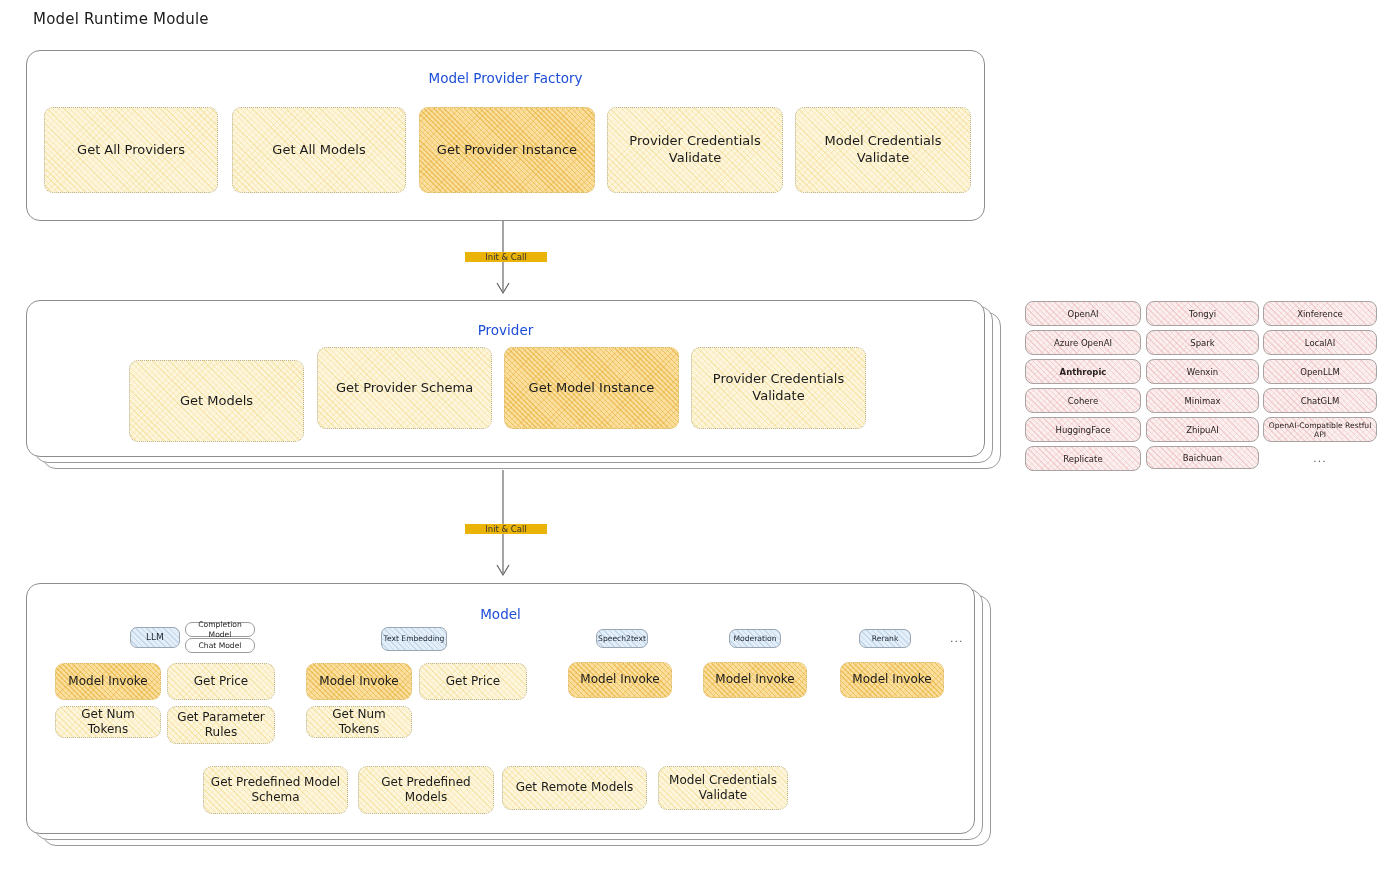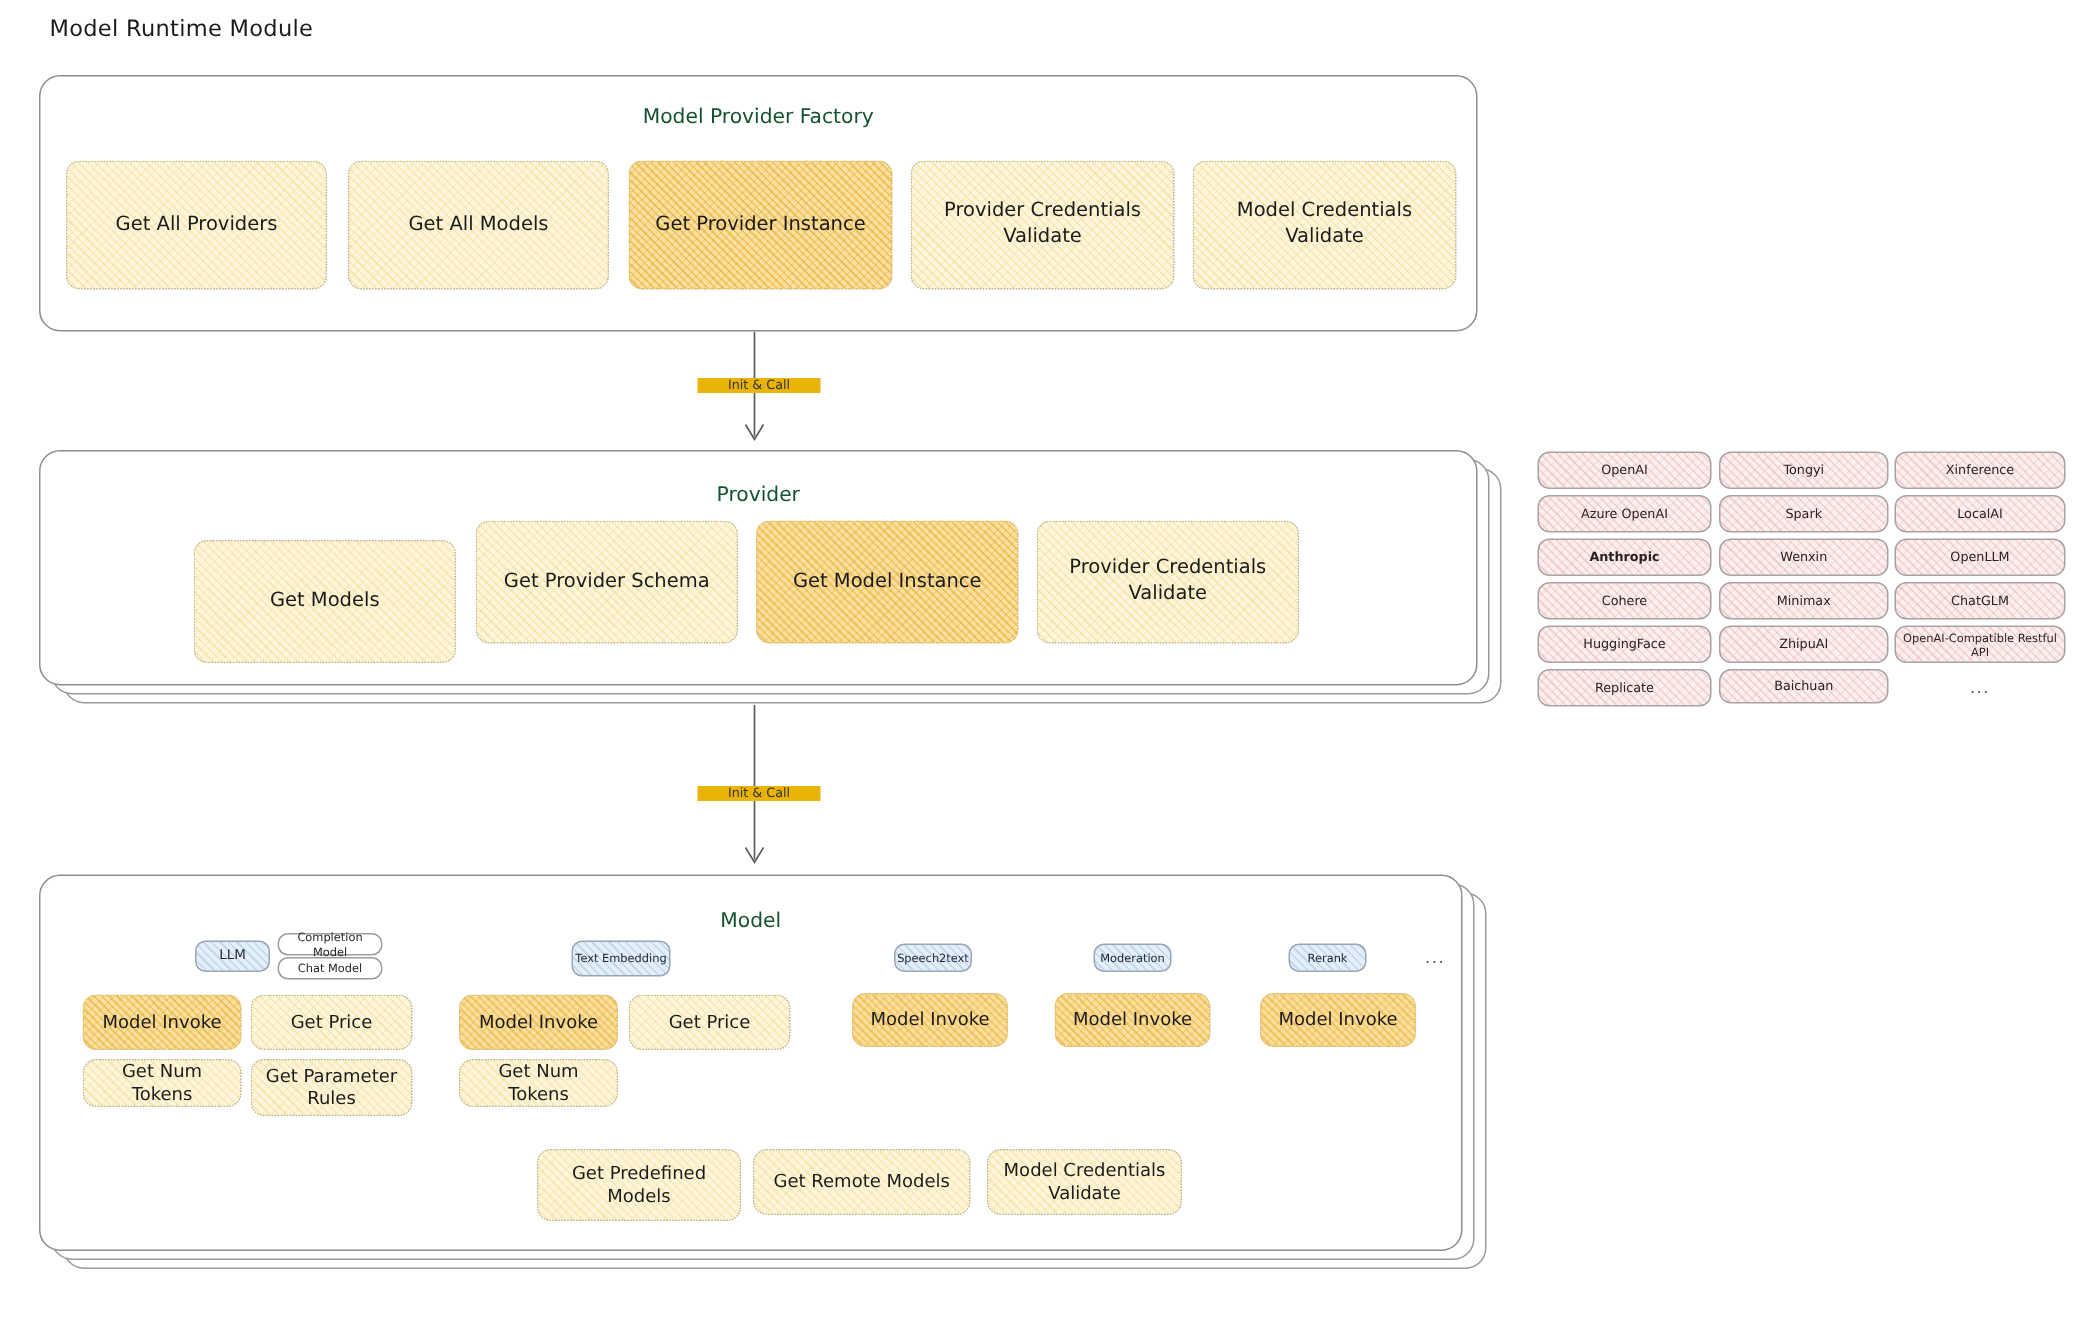--- a/index.html
+++ b/index.html
@@ -33,21 +33,21 @@
     background:#ffffff;
     border:1.1px solid #9a9a9a;
     border-radius:14px;
     box-sizing:border-box;
     z-index:0;
   }
   .card-main{z-index:3;}
   .card-title{
     position:absolute;left:0;right:0;
     text-align:center;
-    font-size:13.5px;color:#14532d;
+    font-size:13.5px;color:#1d4ed8;
   }
 
   
   .node{
     position:absolute;
     box-sizing:border-box;
     border:1.3px dotted #b9b497;
     border-radius:9px;
     display:flex;align-items:center;justify-content:center;
     text-align:center;
@@ -295,20 +295,23 @@
 
   <div class="badge" style="left:859px;top:629px;width:52px;height:19px;">
     <span>Rerank</span>
     </div>
   <div class="node strong t12" style="left:840px;top:662px;width:104px;height:36px;">
     <span class="lbl">Model Invoke</span>
     </div>
 
   <div class="ellipsis-dots" style="left:950px;top:632px;width:20px;">...</div>
 
+  <div class="node t12" style="left:203px;top:766px;width:145px;height:48px;">
+    <span class="lbl">Get Predefined Model Schema</span>
+    </div>
   <div class="node t12" style="left:358px;top:766px;width:136px;height:48px;">
     <span class="lbl">Get Predefined Models</span>
     </div>
   <div class="node t12" style="left:502px;top:766px;width:145px;height:44px;">
     <span class="lbl">Get Remote Models</span>
     </div>
   <div class="node t12" style="left:658px;top:766px;width:130px;height:44px;">
     <span class="lbl">Model Credentials Validate</span>
     </div>
 

